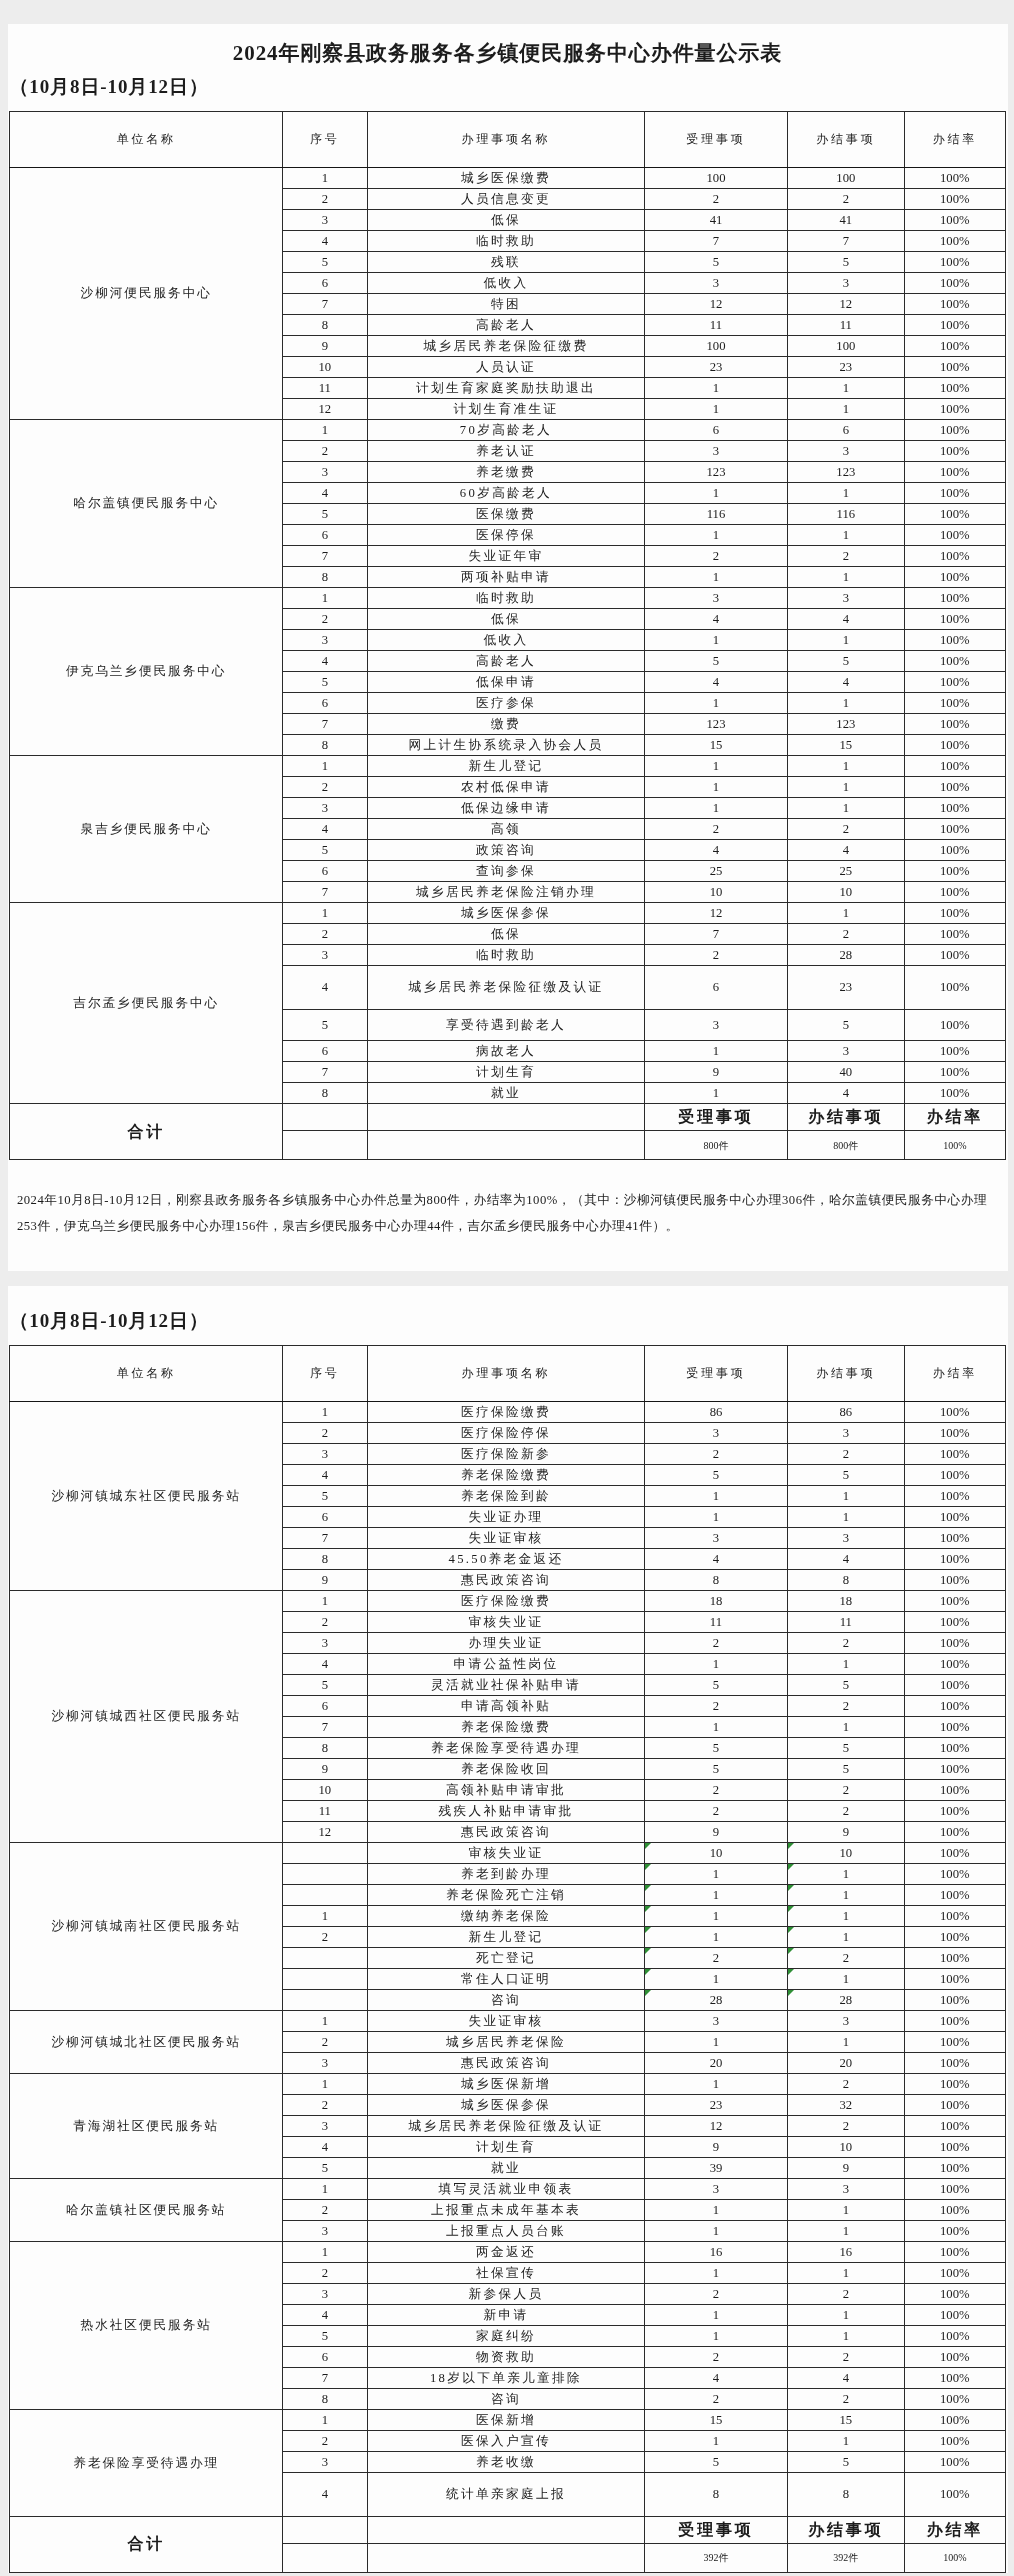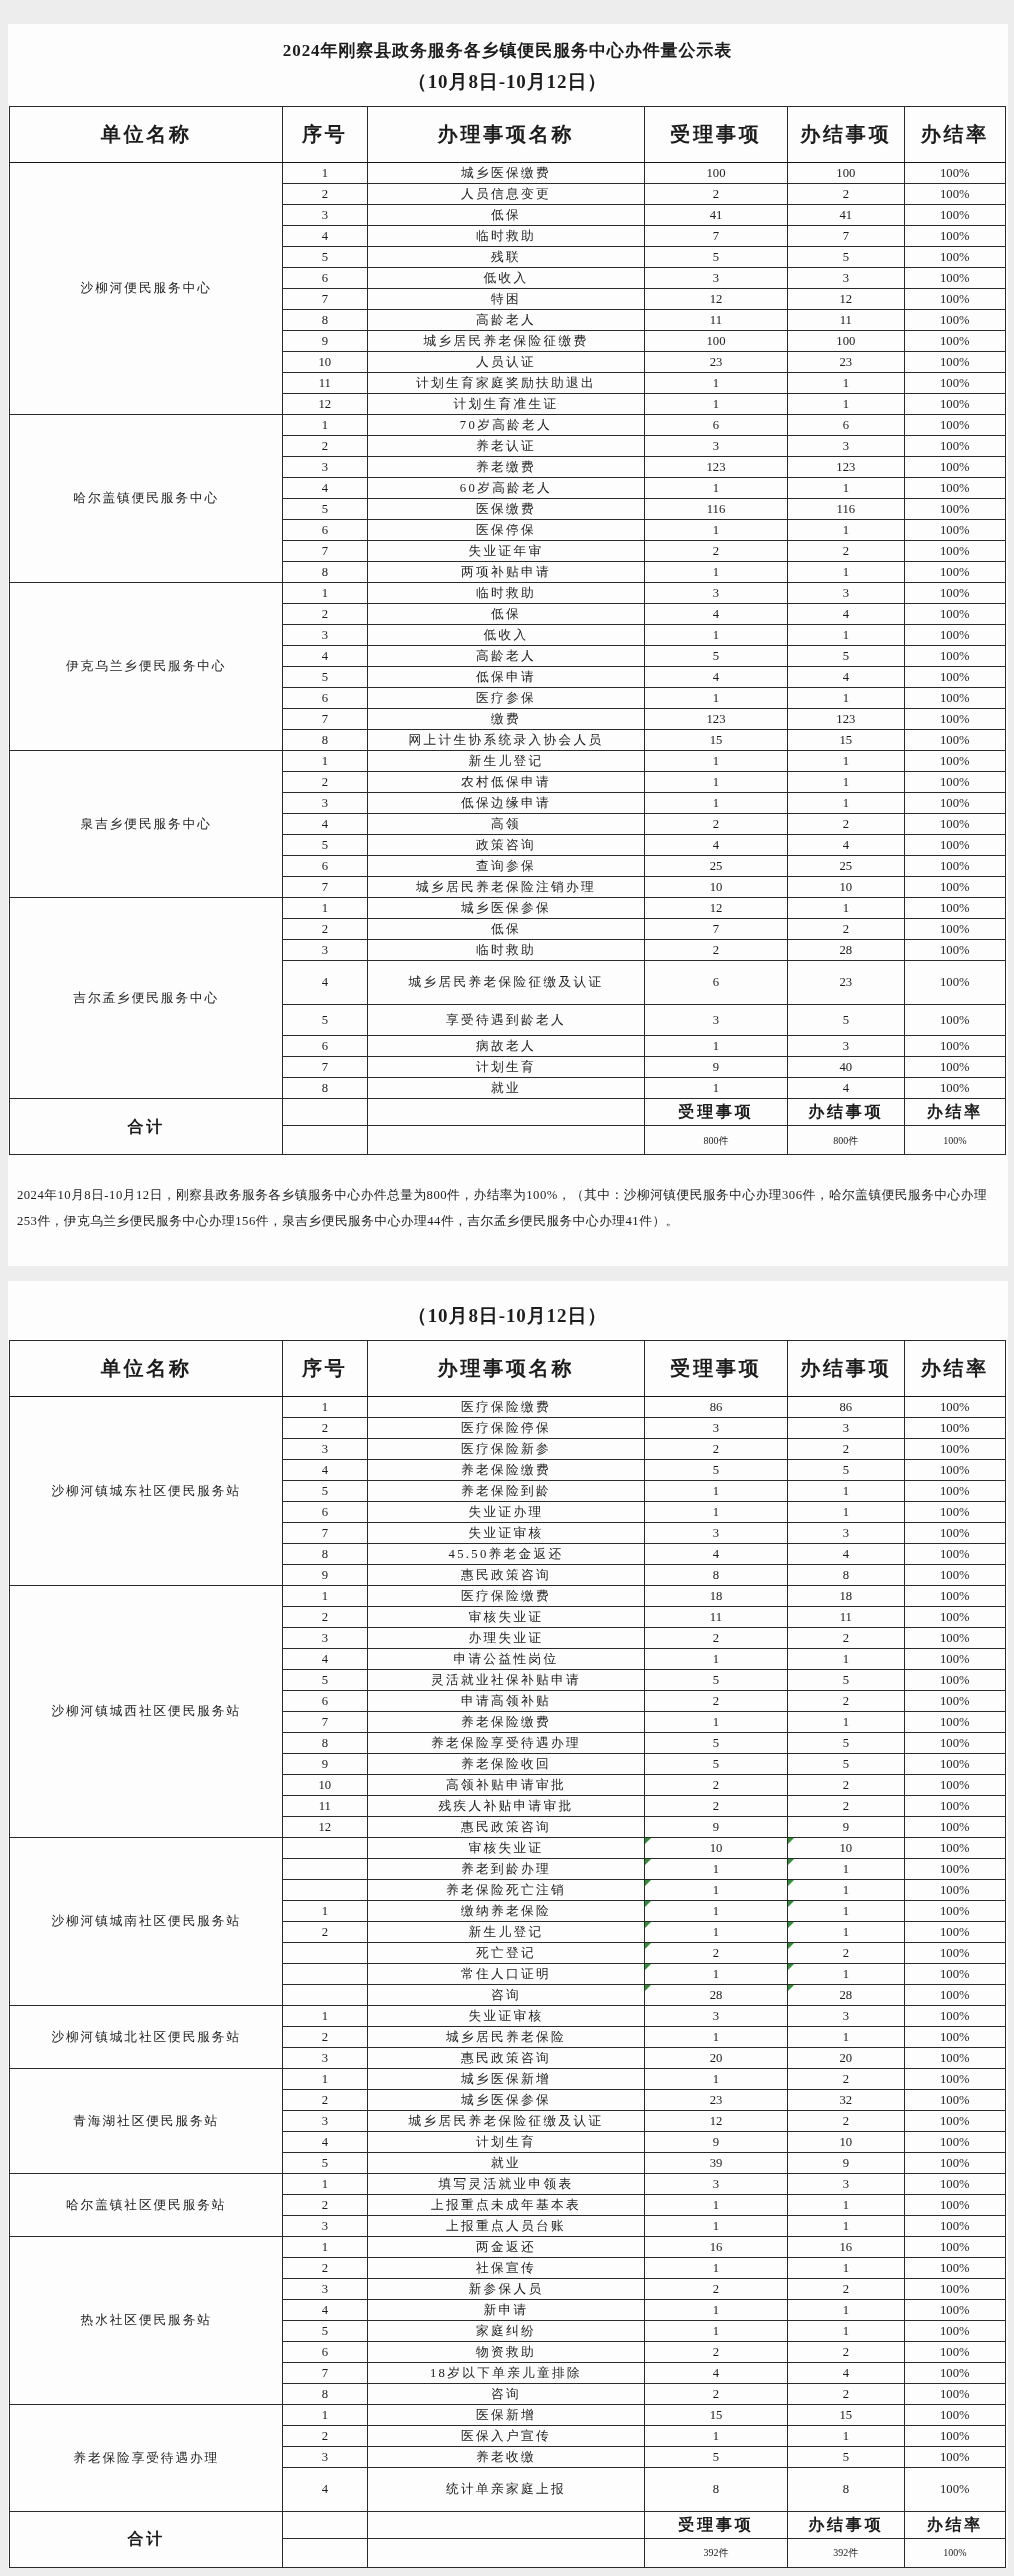--- a/index.html
+++ b/index.html
@@ -3,25 +3,25 @@
 <meta charset="utf-8">
 <style>
   html { background:#ededed; }
   body {
     margin:0 auto; width:1015px; min-height:2576px; background:#ededed;
     font-family:"Liberation Serif","DejaVu Serif",serif; color:#1c1c1c;
   }
   .top-strip { height:24.4px; }
   .sheet { background:#fdfdfd; margin:0 7.5px; padding:0 1.9px; box-sizing:border-box; }
   .title-block { padding:15px 0 11.3px; }
-  .doc-title { text-align:center; font-size:17px; font-weight:bold; letter-spacing:0.9px; }
-  .doc-subtitle { text-align:center; font-size:19px; font-weight:bold; margin-top:6.6px; letter-spacing:0.9px; }
+  .doc-title { text-align:center; font-size:21px; font-weight:bold; letter-spacing:0.9px; }
+  .doc-subtitle { font-size:19px; font-weight:bold; margin-top:6.6px; letter-spacing:0.9px; }
   table.pub { width:100%; border-collapse:collapse; table-layout:fixed; border:1.9px solid #151515; background:#fdfdfd; }
   table.pub th, table.pub td { border:0.9px solid #2a2a2a; overflow:hidden; }
-  table.pub thead th { height:53px; font-size:20px; font-weight:bold; letter-spacing:2.8px; border-bottom:1.9px solid #151515; }
+  table.pub thead th { height:53px; font-size:12px; font-weight:normal; letter-spacing:2.8px; border-bottom:1.9px solid #151515; }
   table.pub td { font-size:12.7px; height:20px; line-height:1.15; padding:0 2.8px; text-align:center; }
   td.item { text-align:left; letter-spacing:2.3px; padding-left:5.6px; }
   td.unit { font-size:14px; letter-spacing:1.9px; }
   tr.group-start td { border-top:1.9px solid #151515; }
   tr.tall td { height:30px; }
   tr.tall-lg td { height:43px; }
   tr.total-head td { font-weight:bold; font-size:16px; letter-spacing:2.8px; height:26px; }
   tr.total-val td { font-size:10px; height:28px; }
   td.total-label { font-size:16px; font-weight:normal; letter-spacing:1.9px; }
   td.flag { position:relative; }

